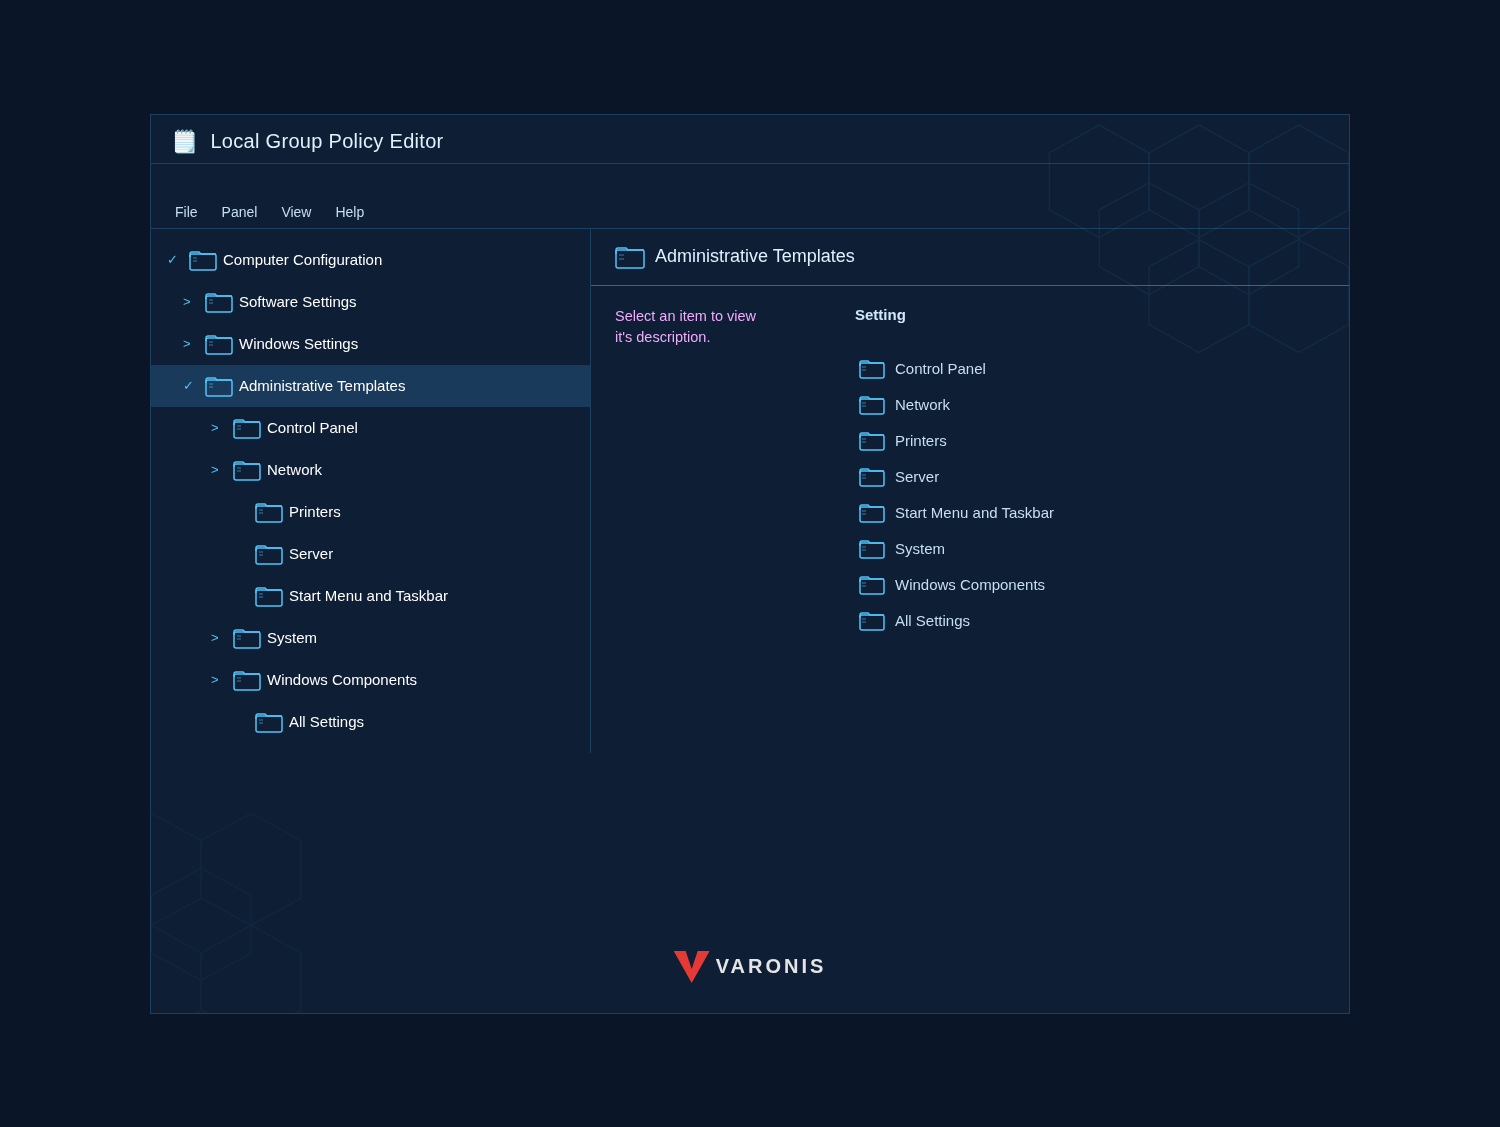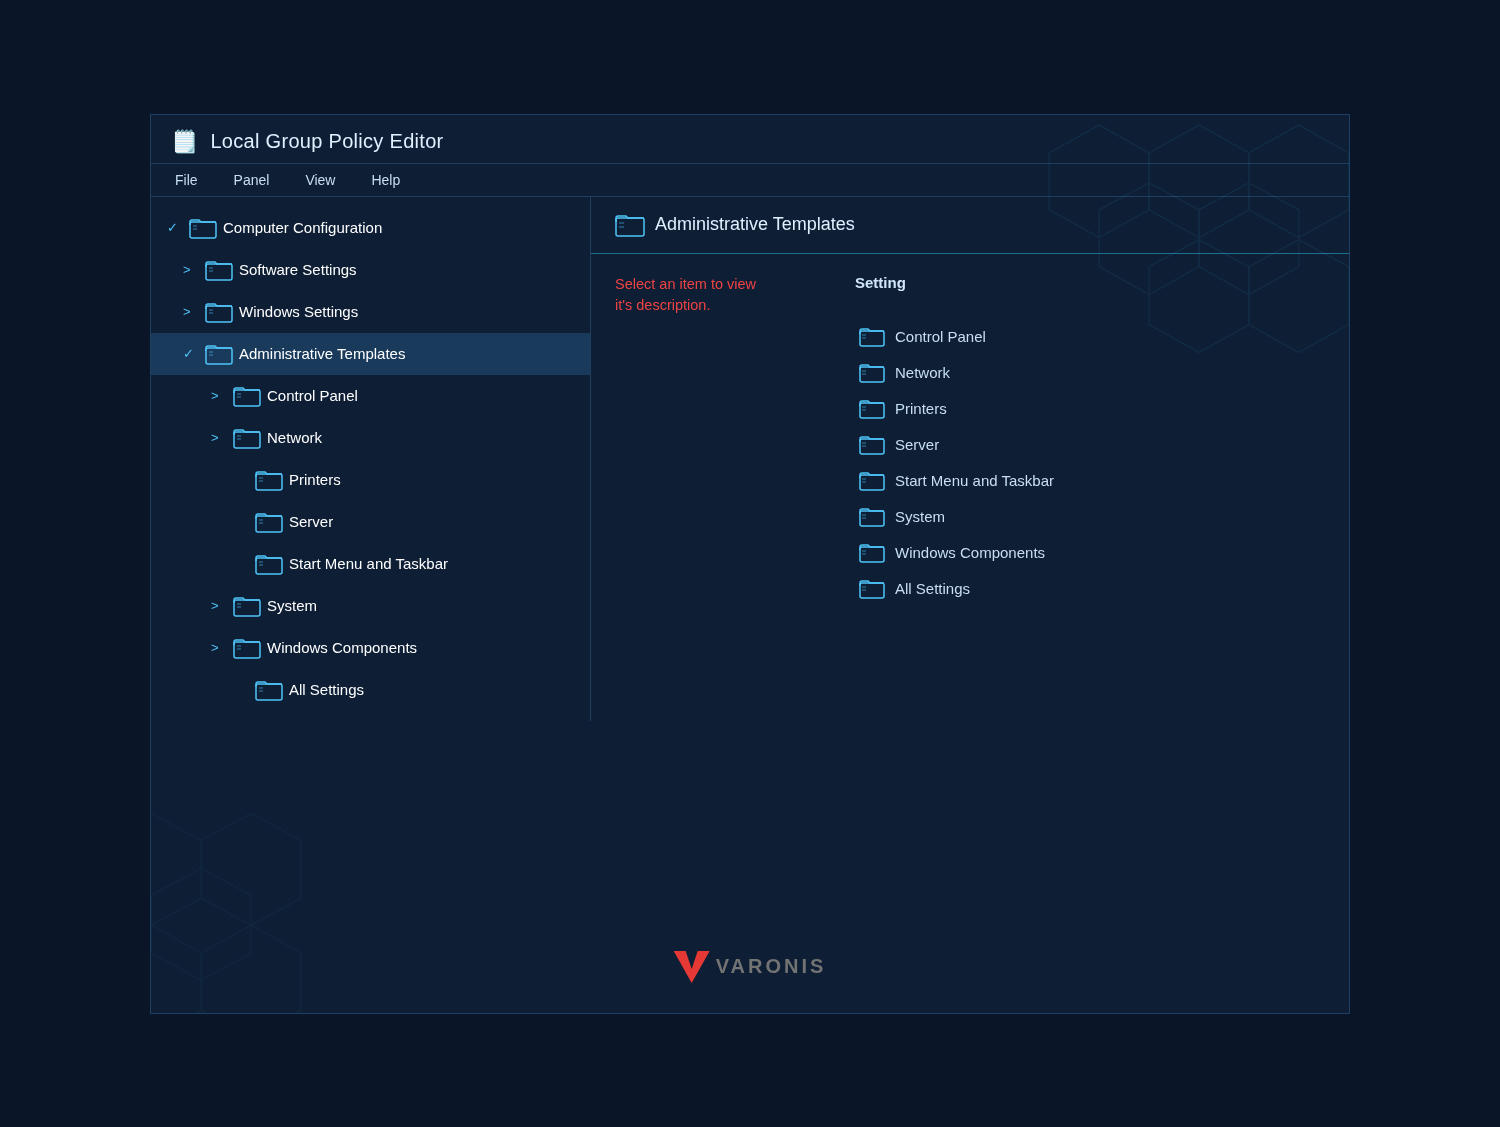--- a/index.html
+++ b/index.html
@@ -45,23 +45,24 @@
     .title-text {
       color: #e0f0ff;
       font-size: 20px;
       font-weight: 400;
       letter-spacing: 0.3px;
     }
 
     
     .menu-bar {
       display: flex;
-      gap: 36px;
+      gap: 24px;
       padding: 8px 24px;
       border-bottom: 1.5px solid #1e4060;
+      margin-top: 32px;
     }
     .menu-item {
       color: #c8dff0;
       font-size: 14px;
       font-weight: 500;
       cursor: pointer;
     }
 
     
     .main-content {
@@ -138,21 +139,21 @@
 
     
     .right-body {
       display: flex;
       padding: 20px 24px;
       gap: 40px;
     }
     .right-description {
       min-width: 200px;
       max-width: 240px;
-      color: #ef4444;
+      color: #f0abfc;
       font-size: 14.5px;
       line-height: 1.5;
     }
 
     .right-list {
       flex: 1;
     }
     .right-list-header {
       color: #d0e8f8;
       font-size: 15px;
@@ -184,21 +185,21 @@
       display: flex;
       align-items: center;
       gap: 8px;
     }
     .varonis-logo {
       display: flex;
       align-items: center;
       gap: 6px;
     }
     .varonis-text {
-      color: #737373;
+      color: #e5e5e5;
       font-size: 20px;
       font-weight: 700;
       letter-spacing: 3px;
       text-transform: uppercase;
     }
   </style>
 </head>
 <body>
 
 <div class="outer-container">

